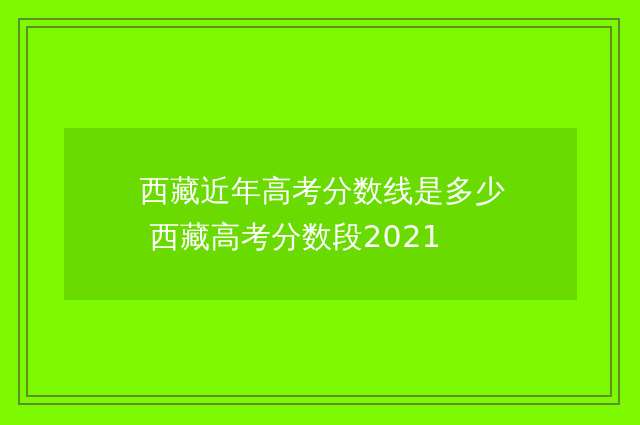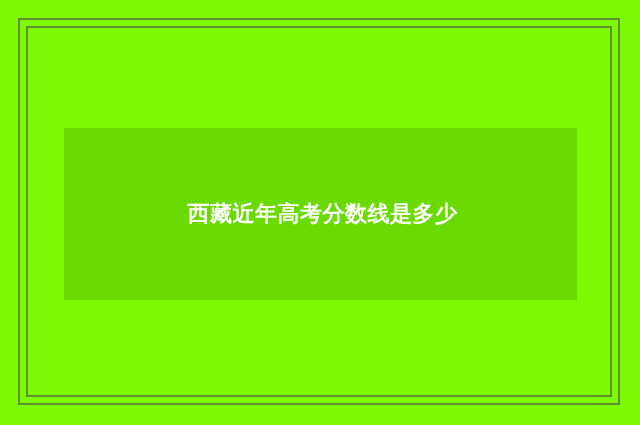--- a/index.html
+++ b/index.html
@@ -64,22 +64,22 @@
   }
 
   #headline-block {
     display: block;
     text-align: left;
     margin-left: 4px;
   }
 
   .headline-line {
     color: #ffffff;
-    font-size: 22px;
-    font-weight: bold;
+    font-size: 30px;
+    font-weight: normal;
     line-height: 46px;
     letter-spacing: 0.5px;
     white-space: nowrap;
     font-family: "DejaVu Sans", "Liberation Sans", sans-serif;
   }
 
   #headline-line-2 {
     padding-left: 10px;
   }
 </style>
@@ -87,16 +87,17 @@
 <body>
 
 <div id="banner-canvas">
 
   <div id="outer-frame"></div>
   <div id="inner-frame"></div>
 
   <div id="text-panel">
     <div id="headline-block">
       <div class="headline-line" id="headline-line-1">西藏近年高考分数线是多少</div>
+      <div class="headline-line" id="headline-line-2">西藏高考分数段2021</div>
     </div>
   </div>
 
 </div>
 
 </body></html>

